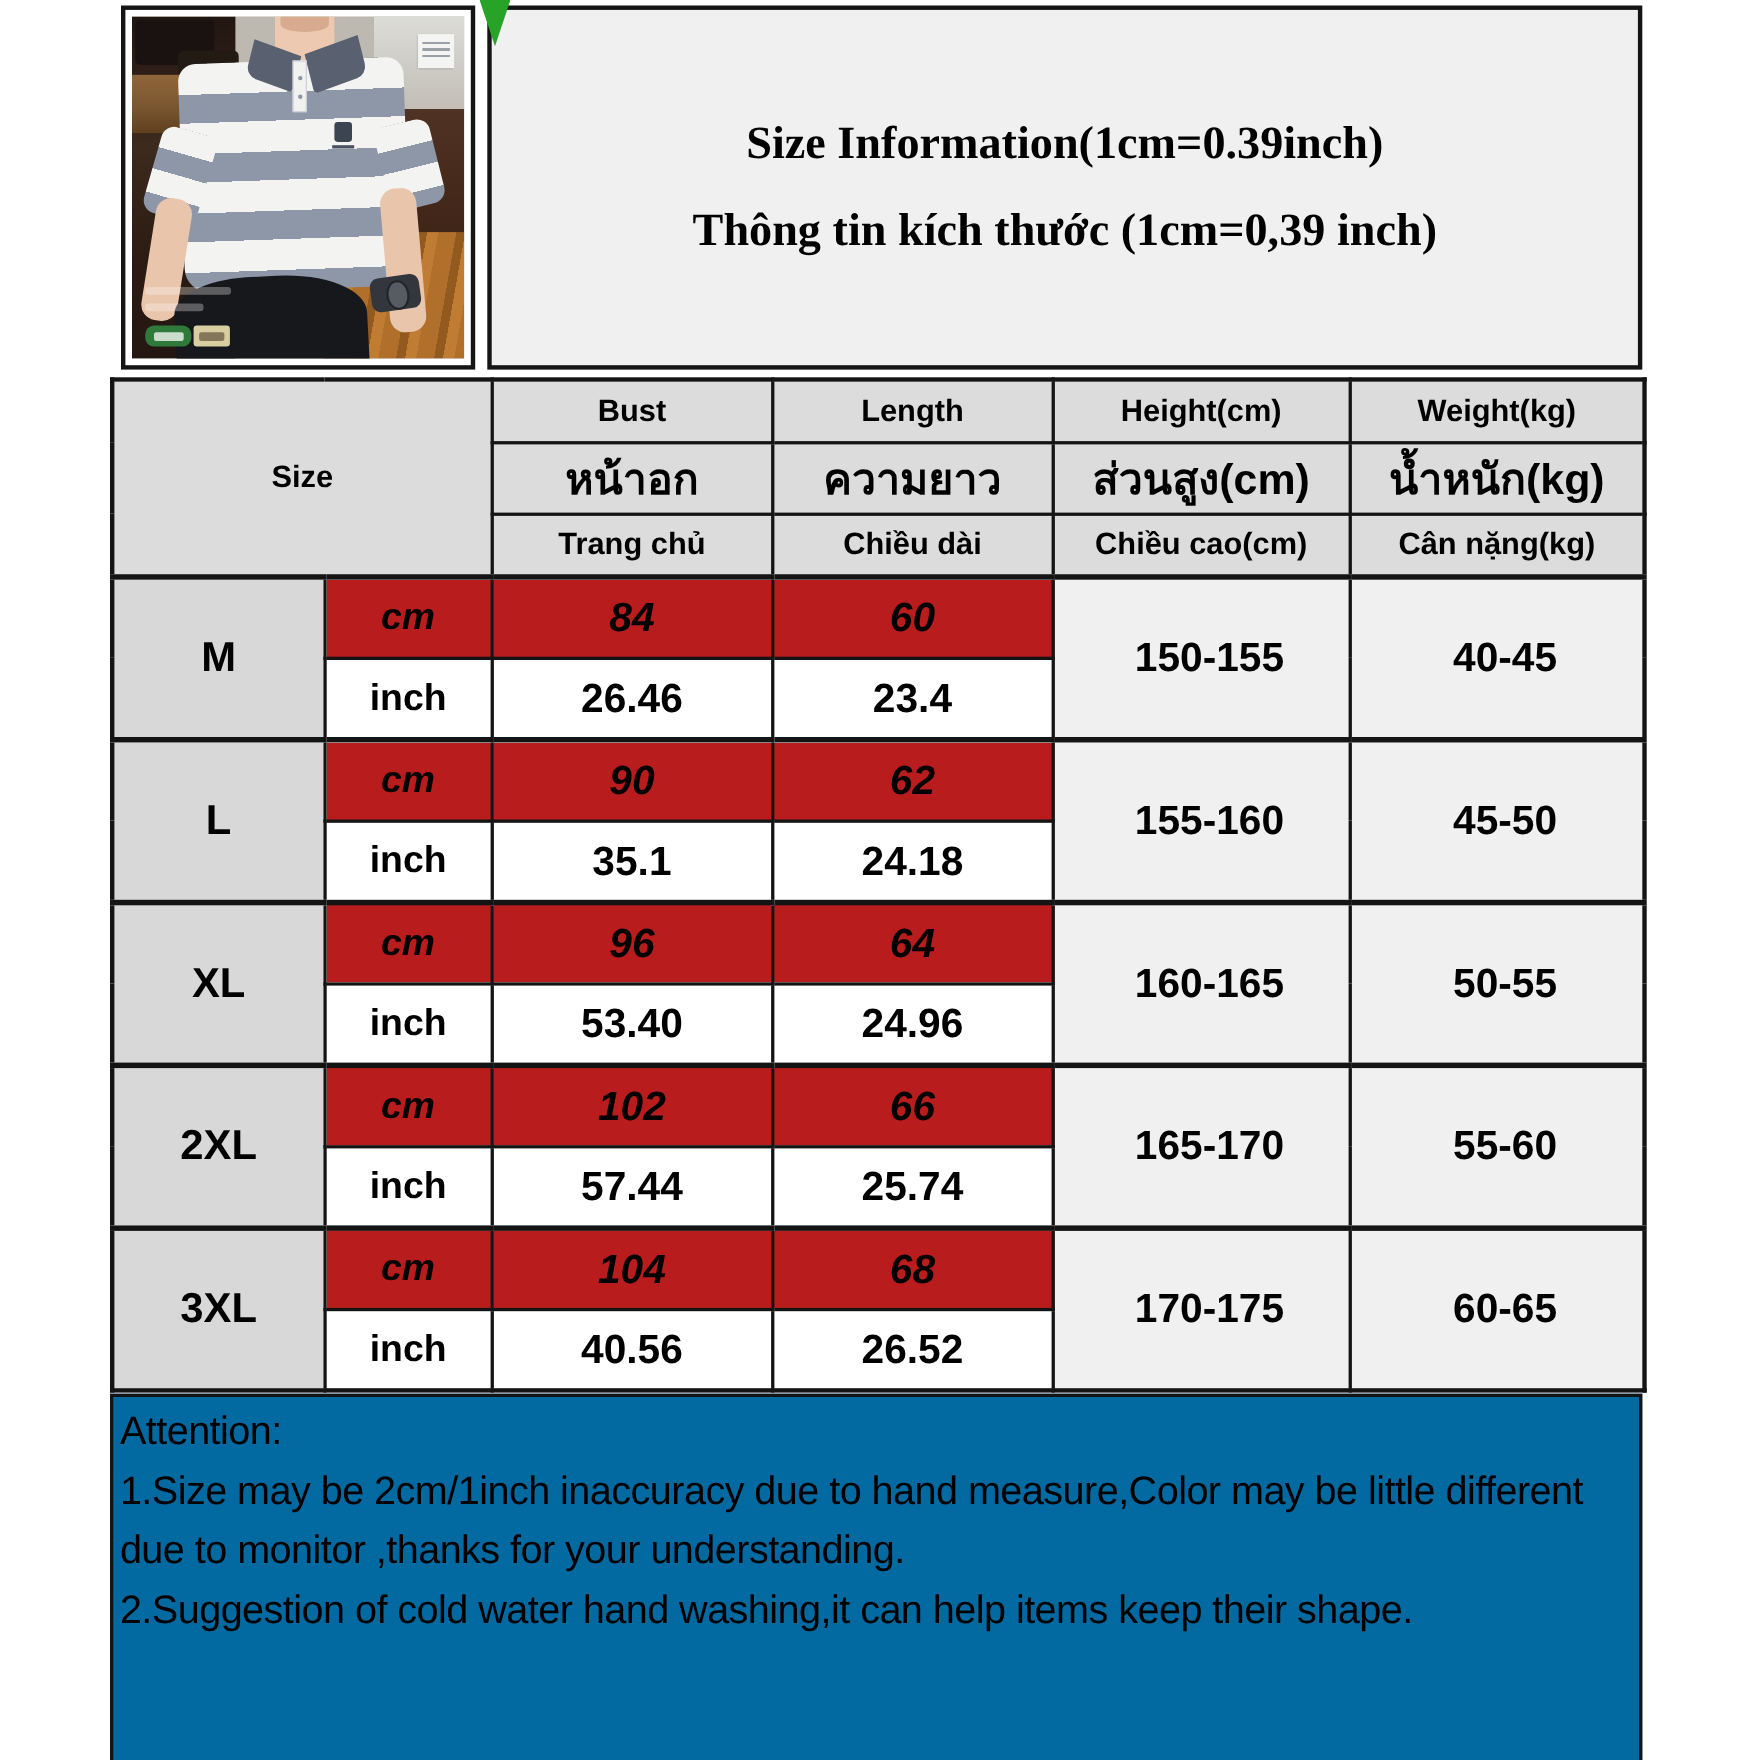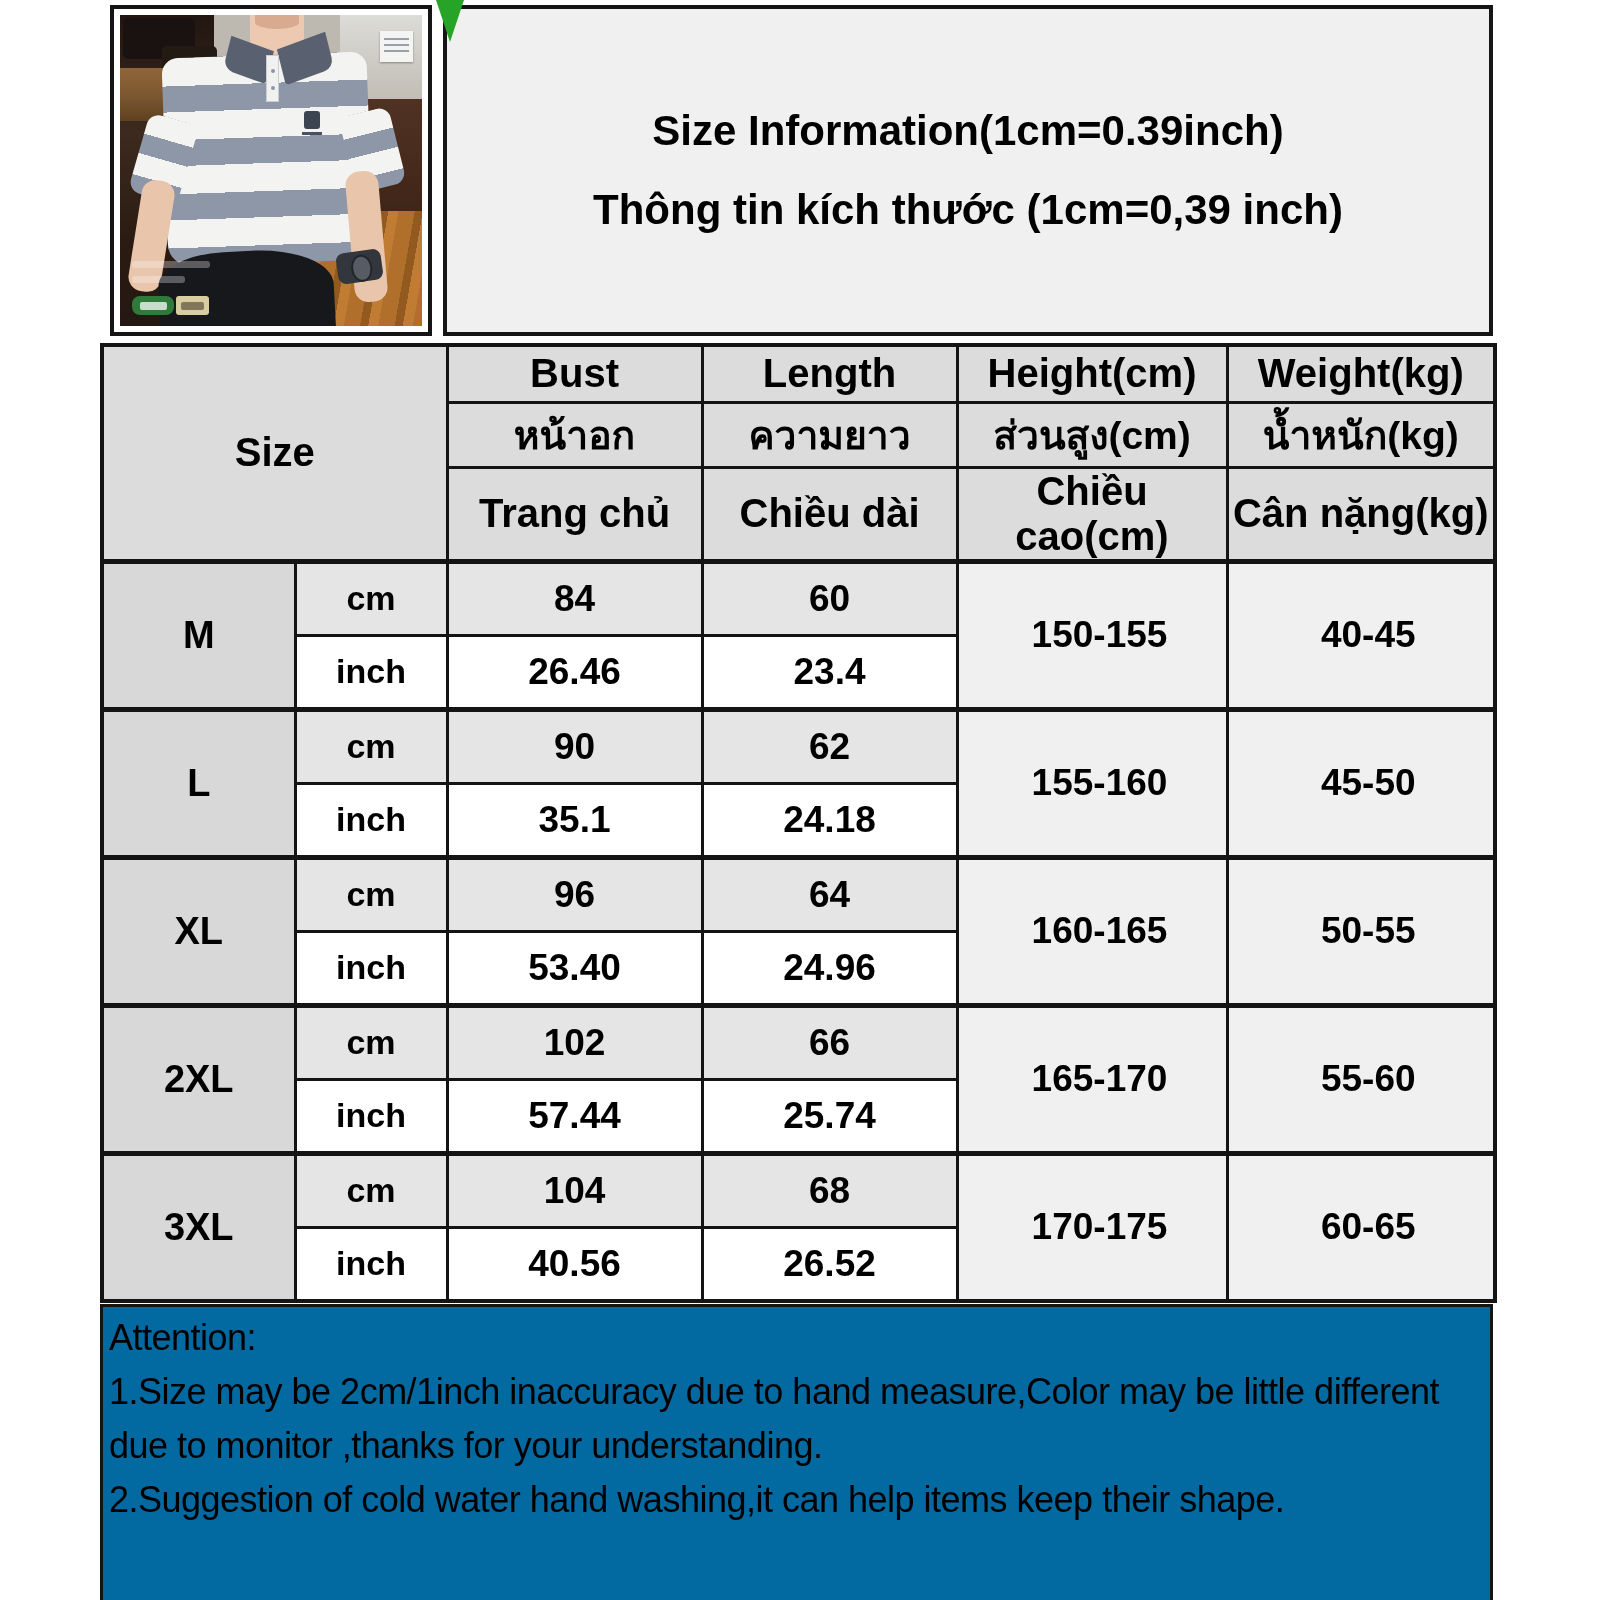--- a/index.html
+++ b/index.html
@@ -78,21 +78,21 @@
     background: rgba(255,255,255,.75); border-radius: 2px; }
   .ph-badge-tan { left: 18.5%; bottom: 3.5%; width: 11%; height: 6%; background: #d9cda2;
     border-radius: 3px; }
   .ph-badge-tan::after { content: ""; position: absolute; left: 14%; top: 30%; width: 70%; height: 40%;
     background: rgba(60,50,30,.55); border-radius: 2px; }
 
   .title-box {
     position: absolute; left: 343px; top: 5px; width: 1050px; height: 331px;
     border: 4px solid #151515; background: #f0f0f0;
     display: flex; flex-direction: column; justify-content: center; align-items: center;
-    gap: 28px; text-align: right;
+    gap: 28px; text-align: right; font-family: Liberation Serif, serif;
   }
   .title-line { font-size: 42px; font-weight: bold; line-height: 1.2; }
 
   .corner-triangle {
     position: absolute; left: 336px; top: 0; width: 28px; height: 42px;
     background: #27a327; clip-path: polygon(0 0, 100% 0, 50% 100%); z-index: 3;
   }
 
   
   table.size-table {
@@ -100,26 +100,26 @@
     border: 4px solid #141414;
   }
   .size-table th, .size-table td {
     border: 3px solid #141414; text-align: center; vertical-align: middle;
     font-weight: bold; overflow: hidden;
   }
   .size-table tr.hdr { height: 57px; }
   .size-table tr.data { height: 74px; }
   .size-table tr.group-top td { border-top: 5px solid #141414; }
   th.size-big { background: #d8d8d8; font-size: 58px; }
-  .hdr th { background: #dcdcdc; font-size: 40px; }
+  .hdr th { background: #dcdcdc; font-size: 28px; }
   .hdr.th-row th { font-size: 39px; }
   td.size-cell { background: #d8d8d8; font-size: 38px; }
   td.unit-cell { font-size: 34px; }
   td.val { font-size: 37px; }
-  .bg-cm { background: #e5e5e5; }
+  .bg-cm { background: #b91c1c; font-style: italic; }
   .bg-inch { background: #ffffff; }
   td.merged { background: #f0f0f0; font-size: 37px; padding-left: 15px; }
 
   
   .attention-box {
     margin-top: 1px; width: 1393px; height: 372px;
     border: 3px solid #141414; background: #0369a1;
     padding: 4px 10px 0 6px;
     font-size: 36px; letter-spacing: -0.5px; line-height: 1.5; font-weight: normal;
   }

